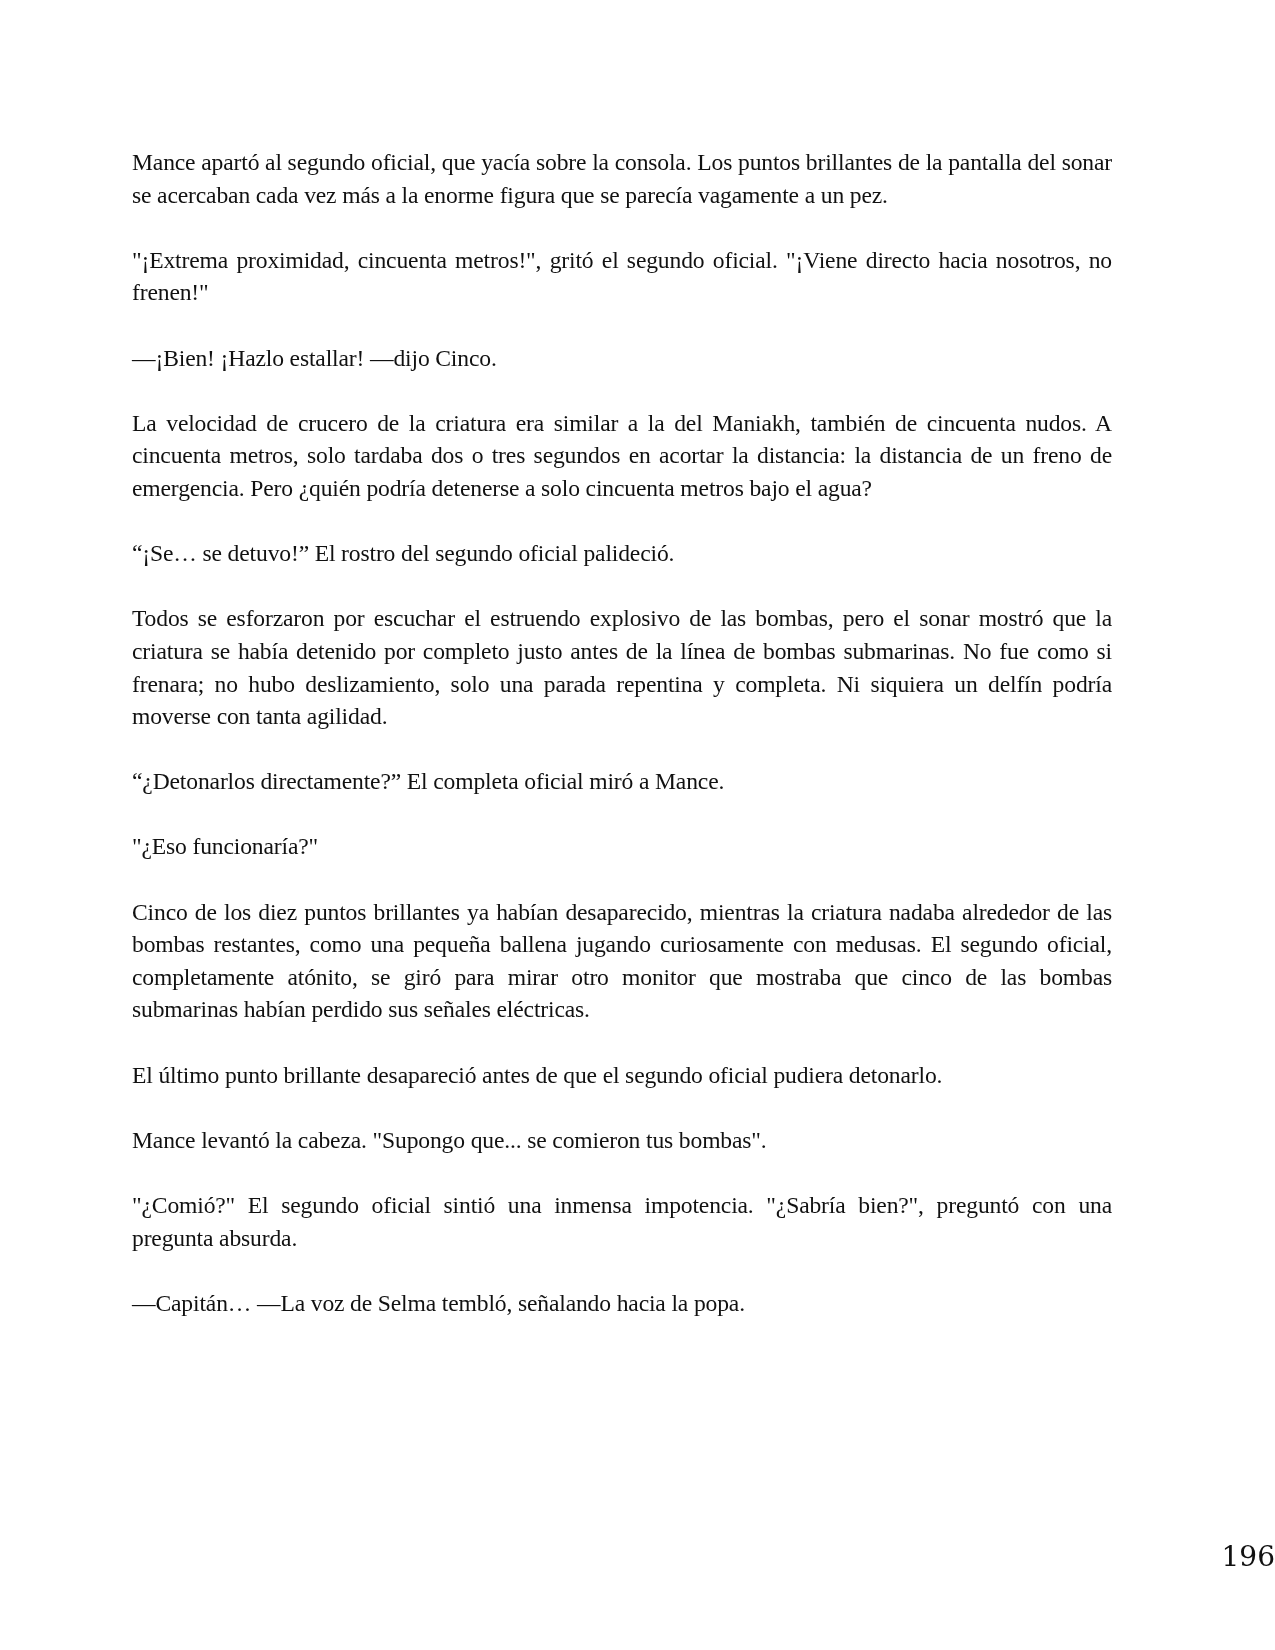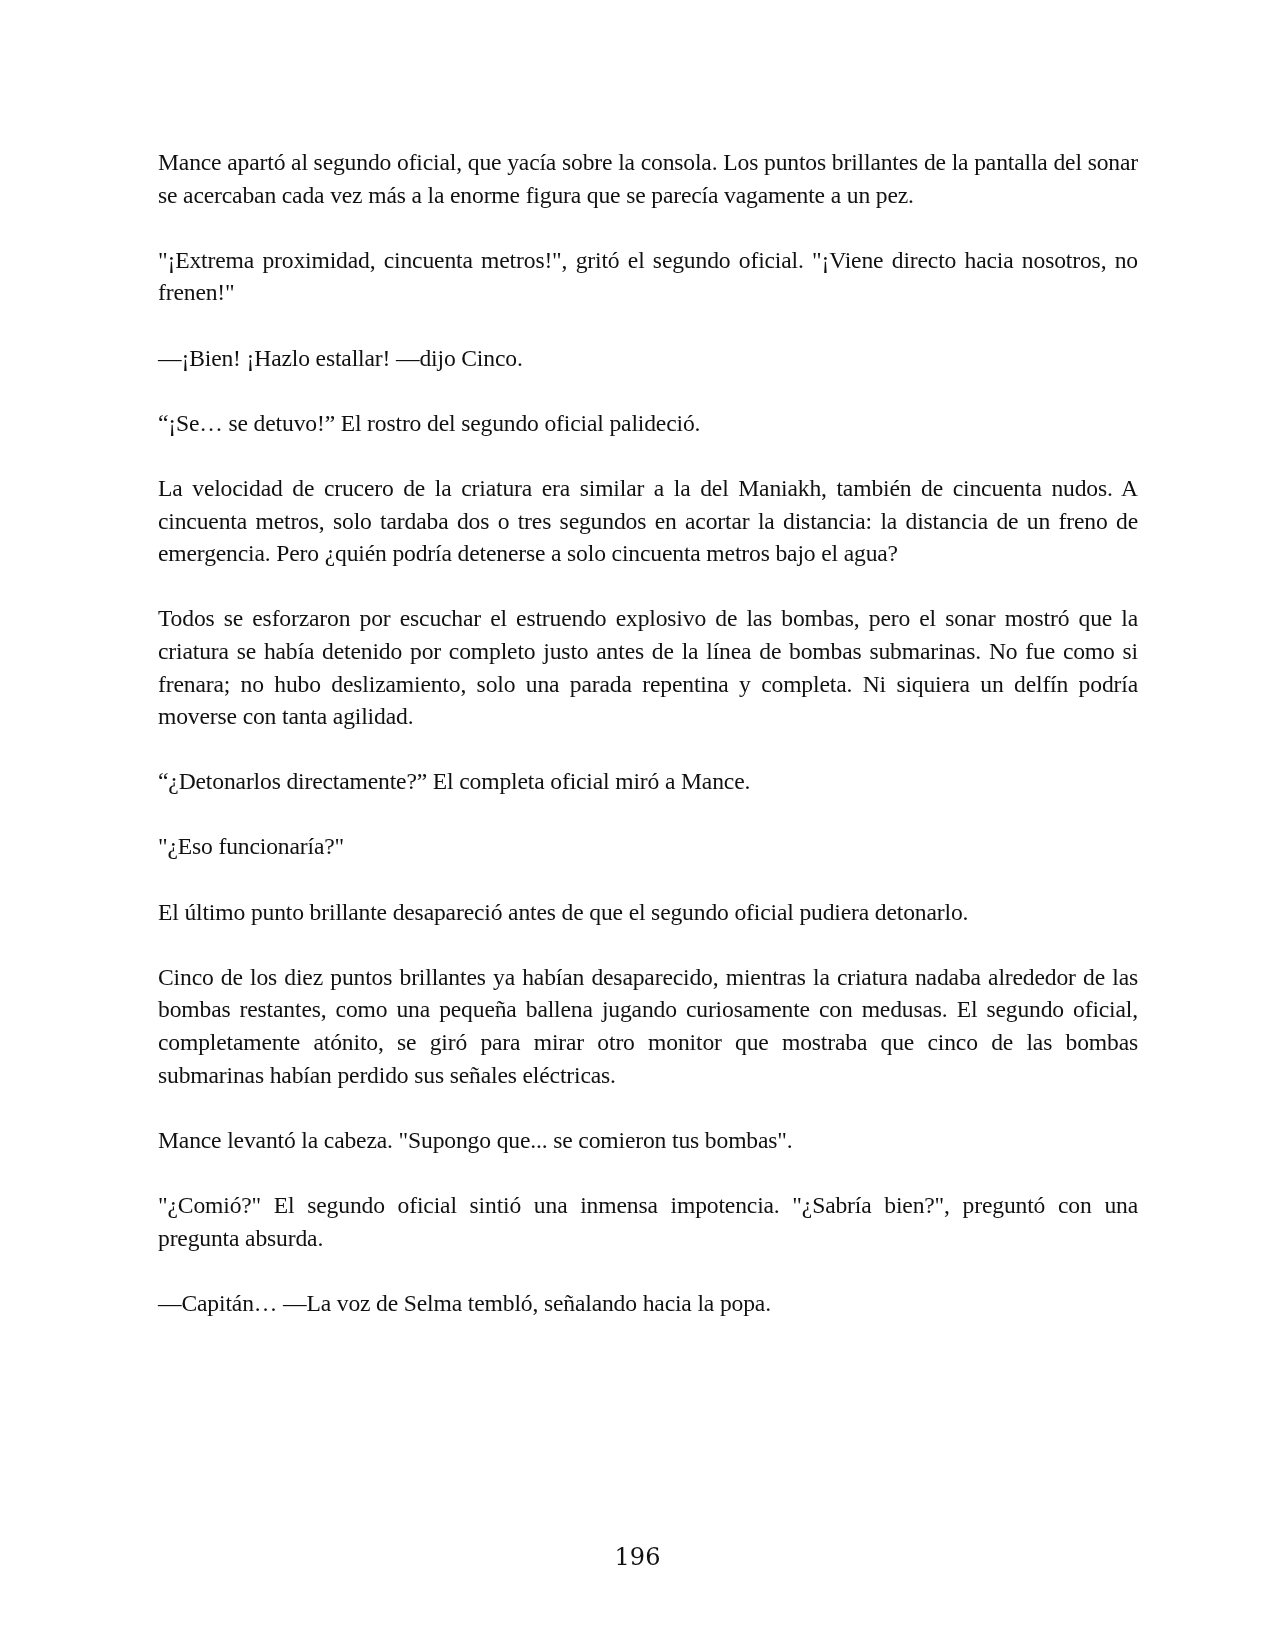--- a/index.html
+++ b/index.html
@@ -10,55 +10,55 @@
     body {
       width: 1275px;
       height: 1650px;
       position: relative;
       overflow: hidden;
       font-family: "Liberation Serif", "DejaVu Serif", serif;
       color: #111111;
     }
     .page {
       position: absolute;
-      left: 158px;
+      left: 132px;
       top: 146px;
       width: 980px;
     }
     .para {
       margin: 0 0 32.6px 0;
       font-size: 23.6px;
       line-height: 32.6px;
       text-align: justify;
       letter-spacing: -0.15px;
     }
     .page-number {
       position: absolute;
       left: 0;
       width: 1275px;
       top: 1542px;
-      text-align: center;
-      font-size: 24px;
+      text-align: right;
+      font-size: 28px;
       line-height: 30px;
       font-family: "DejaVu Serif", "Liberation Serif", serif;
       color: #111111;
     }
   </style>
 </head>
 <body>
 
 <div class="page">
   <p class="para">Mance apartó al segundo oficial, que yacía sobre la consola. Los puntos brillantes de la pantalla del sonar se acercaban cada vez más a la enorme figura que se parecía vagamente a un pez.</p>
   <p class="para">"¡Extrema proximidad, cincuenta metros!", gritó el segundo oficial. "¡Viene directo hacia nosotros, no frenen!"</p>
   <p class="para">—¡Bien! ¡Hazlo estallar! —dijo Cinco.</p>
+  <p class="para">La velocidad de crucero de la criatura era similar a la del Maniakh, también de cincuenta nudos. A cincuenta metros, solo tardaba dos o tres segundos en acortar la distancia: la distancia de un freno de emergencia. Pero ¿quién podría detenerse a solo cincuenta metros bajo el agua?</p>
   <p class="para">“¡Se… se detuvo!” El rostro del segundo oficial palideció.</p>
-  <p class="para">La velocidad de crucero de la criatura era similar a la del Maniakh, también de cincuenta nudos. A cincuenta metros, solo tardaba dos o tres segundos en acortar la distancia: la distancia de un freno de emergencia. Pero ¿quién podría detenerse a solo cincuenta metros bajo el agua?</p>
   <p class="para">Todos se esforzaron por escuchar el estruendo explosivo de las bombas, pero el sonar mostró que la criatura se había detenido por completo justo antes de la línea de bombas submarinas. No fue como si frenara; no hubo deslizamiento, solo una parada repentina y completa. Ni siquiera un delfín podría moverse con tanta agilidad.</p>
   <p class="para">“¿Detonarlos directamente?” El completa oficial miró a Mance.</p>
   <p class="para">"¿Eso funcionaría?"</p>
+  <p class="para">Cinco de los diez puntos brillantes ya habían desaparecido, mientras la criatura nadaba alrededor de las bombas restantes, como una pequeña ballena jugando curiosamente con medusas. El segundo oficial, completamente atónito, se giró para mirar otro monitor que mostraba que cinco de las bombas submarinas habían perdido sus señales eléctricas.</p>
   <p class="para">El último punto brillante desapareció antes de que el segundo oficial pudiera detonarlo.</p>
-  <p class="para">Cinco de los diez puntos brillantes ya habían desaparecido, mientras la criatura nadaba alrededor de las bombas restantes, como una pequeña ballena jugando curiosamente con medusas. El segundo oficial, completamente atónito, se giró para mirar otro monitor que mostraba que cinco de las bombas submarinas habían perdido sus señales eléctricas.</p>
   <p class="para">Mance levantó la cabeza. "Supongo que... se comieron tus bombas".</p>
   <p class="para">"¿Comió?" El segundo oficial sintió una inmensa impotencia. "¿Sabría bien?", preguntó con una pregunta absurda.</p>
   <p class="para">—Capitán… —La voz de Selma tembló, señalando hacia la popa.</p>
 </div>
 
 <div class="page-number">196</div>
 
 </body></html>

